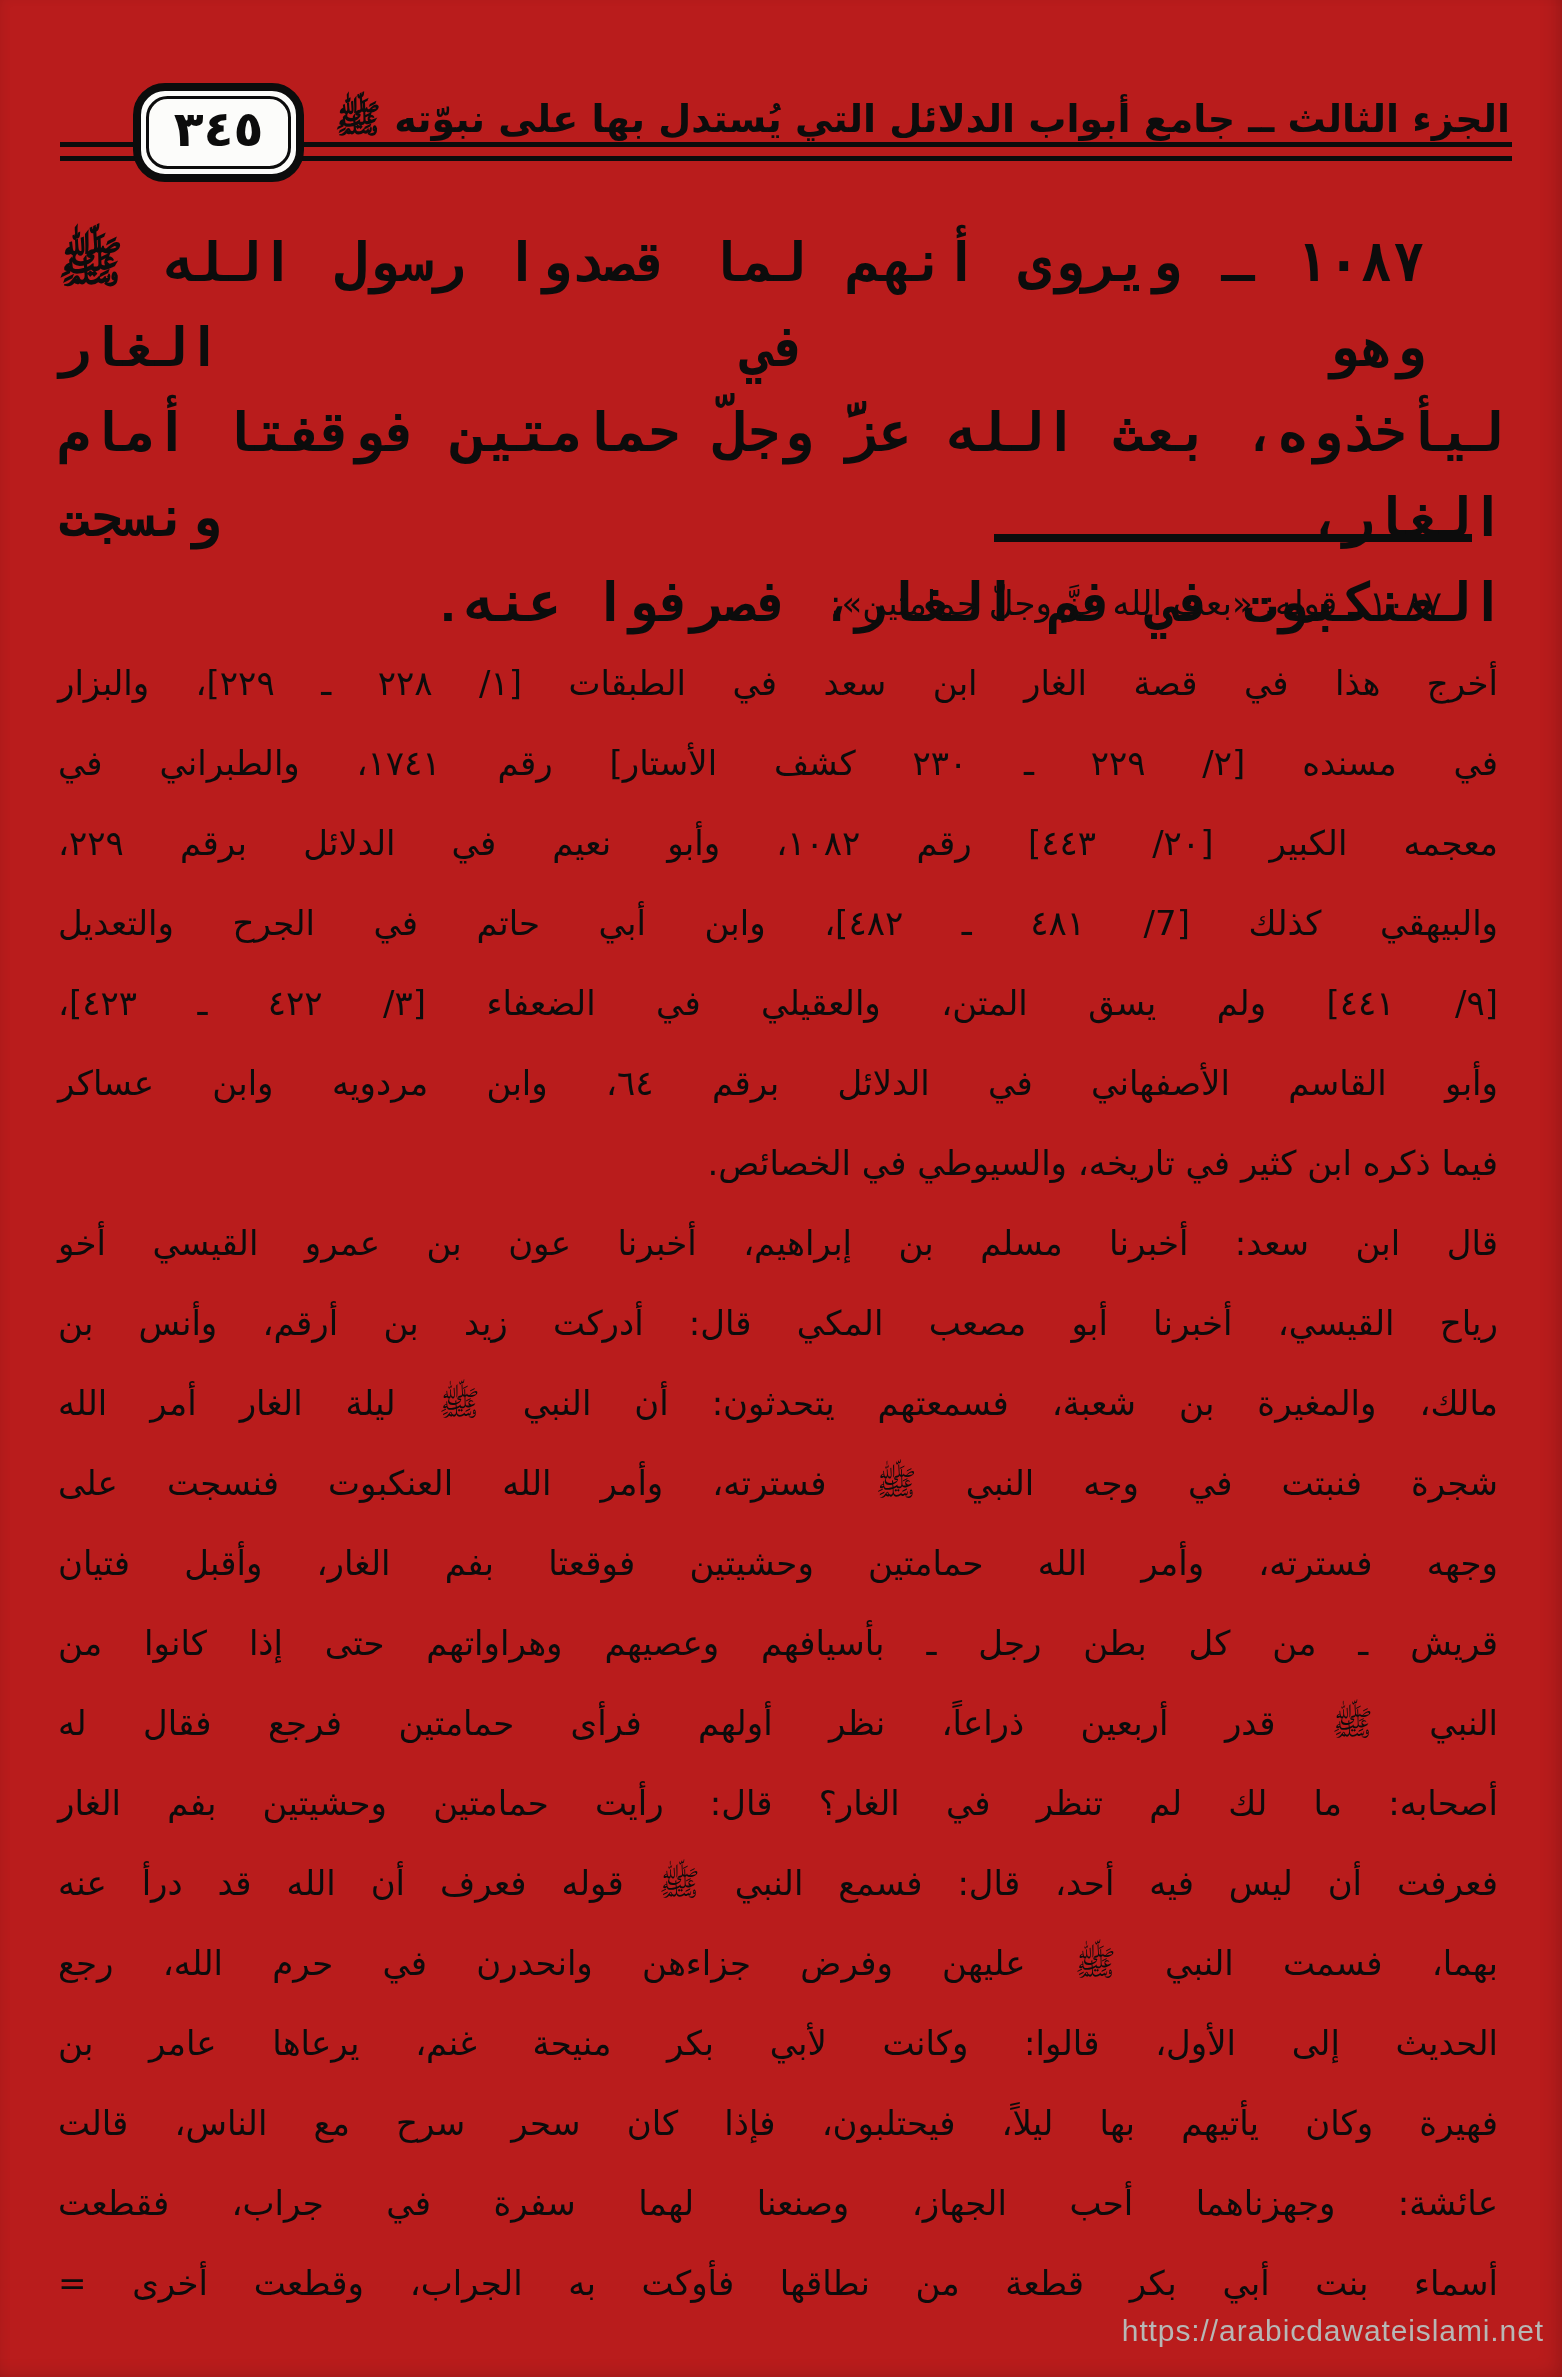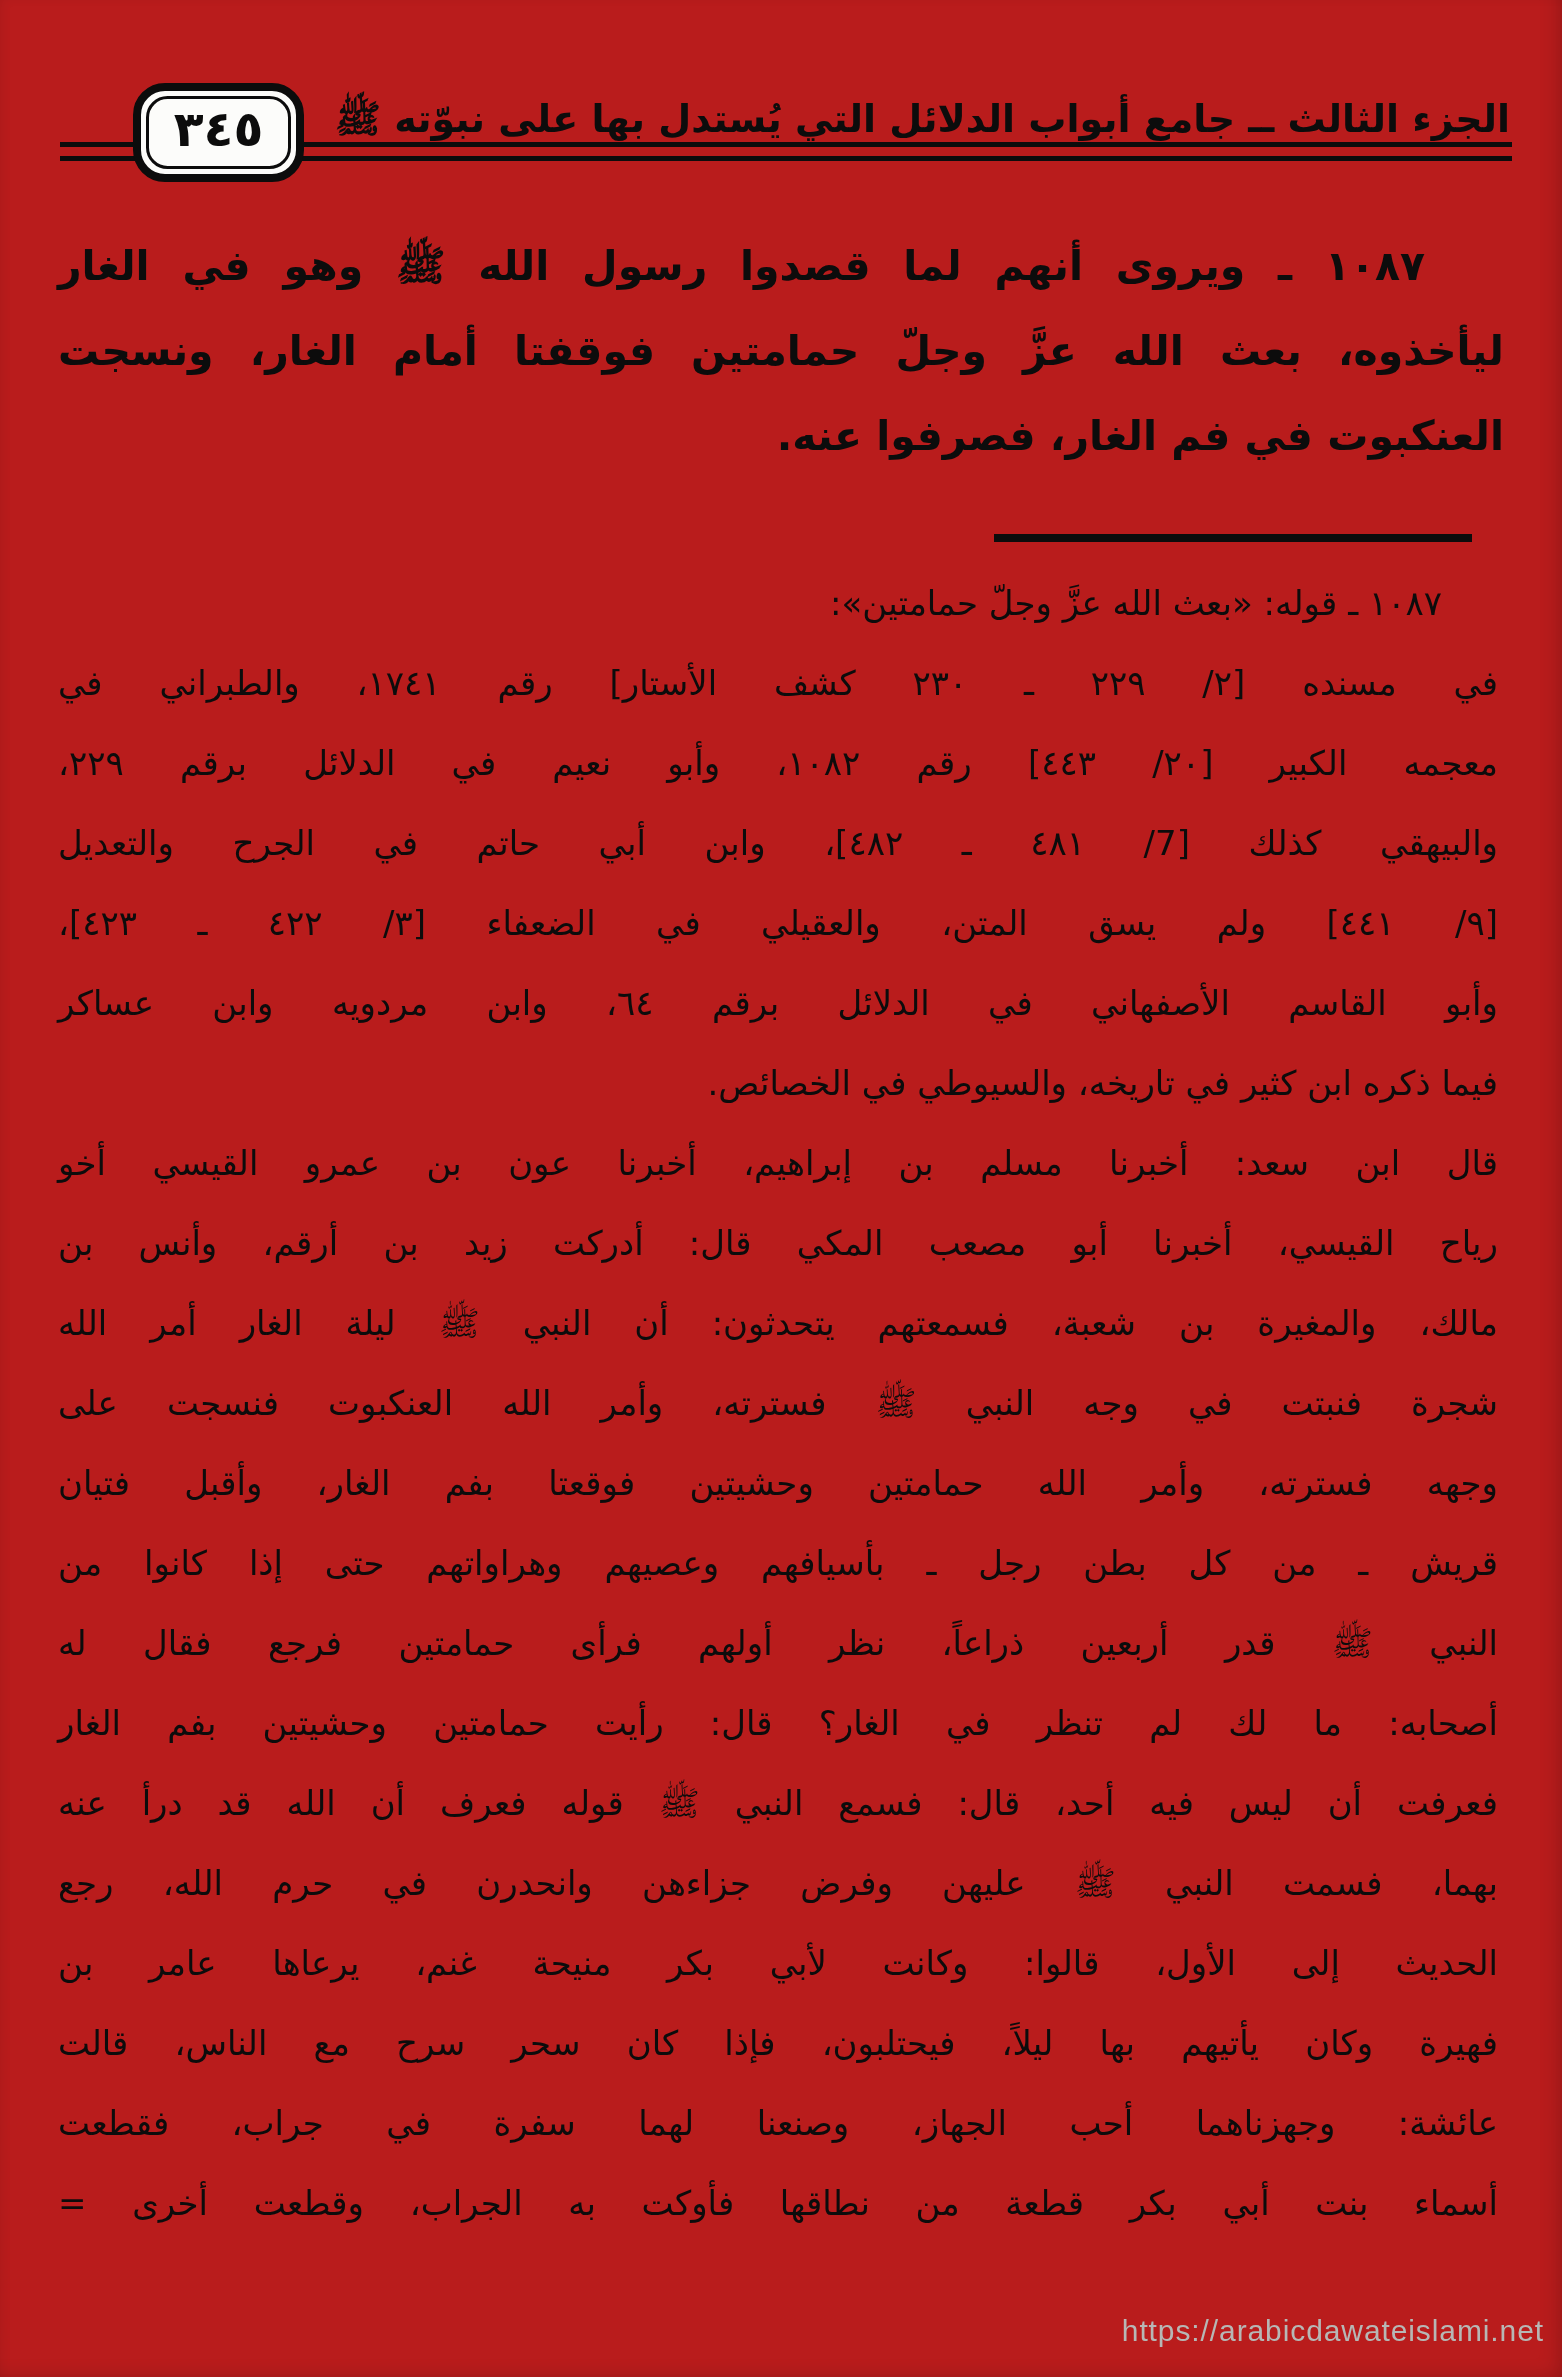--- a/index.html
+++ b/index.html
@@ -54,24 +54,25 @@
     white-space: nowrap;
     letter-spacing: -0.9px;
     margin-top: 11px;
   }
 
   
   .hadith {
     position: absolute;
     top: 224px; right: 58px; left: 58px;
     direction: rtl;
-    font-size: 41px;
+    font-size: 54px;
     font-weight: bold;
     line-height: 85px;
     text-align: right;
+    font-family: Liberation Mono, monospace;
   }
   .footnote {
     position: absolute;
     top: 563px; right: 64px; left: 58px;
     direction: rtl;
     font-size: 34px;
     font-weight: normal;
     line-height: 80px;
     text-align: right;
   }
@@ -118,20 +119,21 @@
   <div class="hadith">
     <div class="line jl indent-main">١٠٨٧ ـ ويروى أنهم لما قصدوا رسول الله ﷺ وهو في الغار</div>
     <div class="line jl">ليأخذوه، بعث الله عزَّ وجلّ حمامتين فوقفتا أمام الغار، ونسجت</div>
     <div class="line">العنكبوت في فم الغار، فصرفوا عنه.</div>
   </div>
 
   <div class="footnote-rule"></div>
 
   <div class="footnote">
     <div class="line indent-fn">١٠٨٧ ـ قوله: «بعث الله عزَّ وجلّ حمامتين»:</div>
+    <div class="line jl">أخرج هذا في قصة الغار ابن سعد في الطبقات [١/ ٢٢٨ ـ ٢٢٩]، والبزار</div>
     <div class="line jl">في مسنده [٢/ ٢٢٩ ـ ٢٣٠ كشف الأستار] رقم ١٧٤١، والطبراني في</div>
     <div class="line jl">معجمه الكبير [٢٠/ ٤٤٣] رقم ١٠٨٢، وأبو نعيم في الدلائل برقم ٢٢٩،</div>
     <div class="line jl">والبيهقي كذلك [7/ ٤٨١ ـ ٤٨٢]، وابن أبي حاتم في الجرح والتعديل</div>
     <div class="line jl">[٩/ ٤٤١] ولم يسق المتن، والعقيلي في الضعفاء [٣/ ٤٢٢ ـ ٤٢٣]،</div>
     <div class="line jl">وأبو القاسم الأصفهاني في الدلائل برقم ٦٤، وابن مردويه وابن عساكر</div>
     <div class="line">فيما ذكره ابن كثير في تاريخه، والسيوطي في الخصائص.</div>
     <div class="line jl">قال ابن سعد: أخبرنا مسلم بن إبراهيم، أخبرنا عون بن عمرو القيسي أخو</div>
     <div class="line jl">رياح القيسي، أخبرنا أبو مصعب المكي قال: أدركت زيد بن أرقم، وأنس بن</div>
     <div class="line jl">مالك، والمغيرة بن شعبة، فسمعتهم يتحدثون: أن النبي ﷺ ليلة الغار أمر الله</div>
     <div class="line jl">شجرة فنبتت في وجه النبي ﷺ فسترته، وأمر الله العنكبوت فنسجت على</div>

